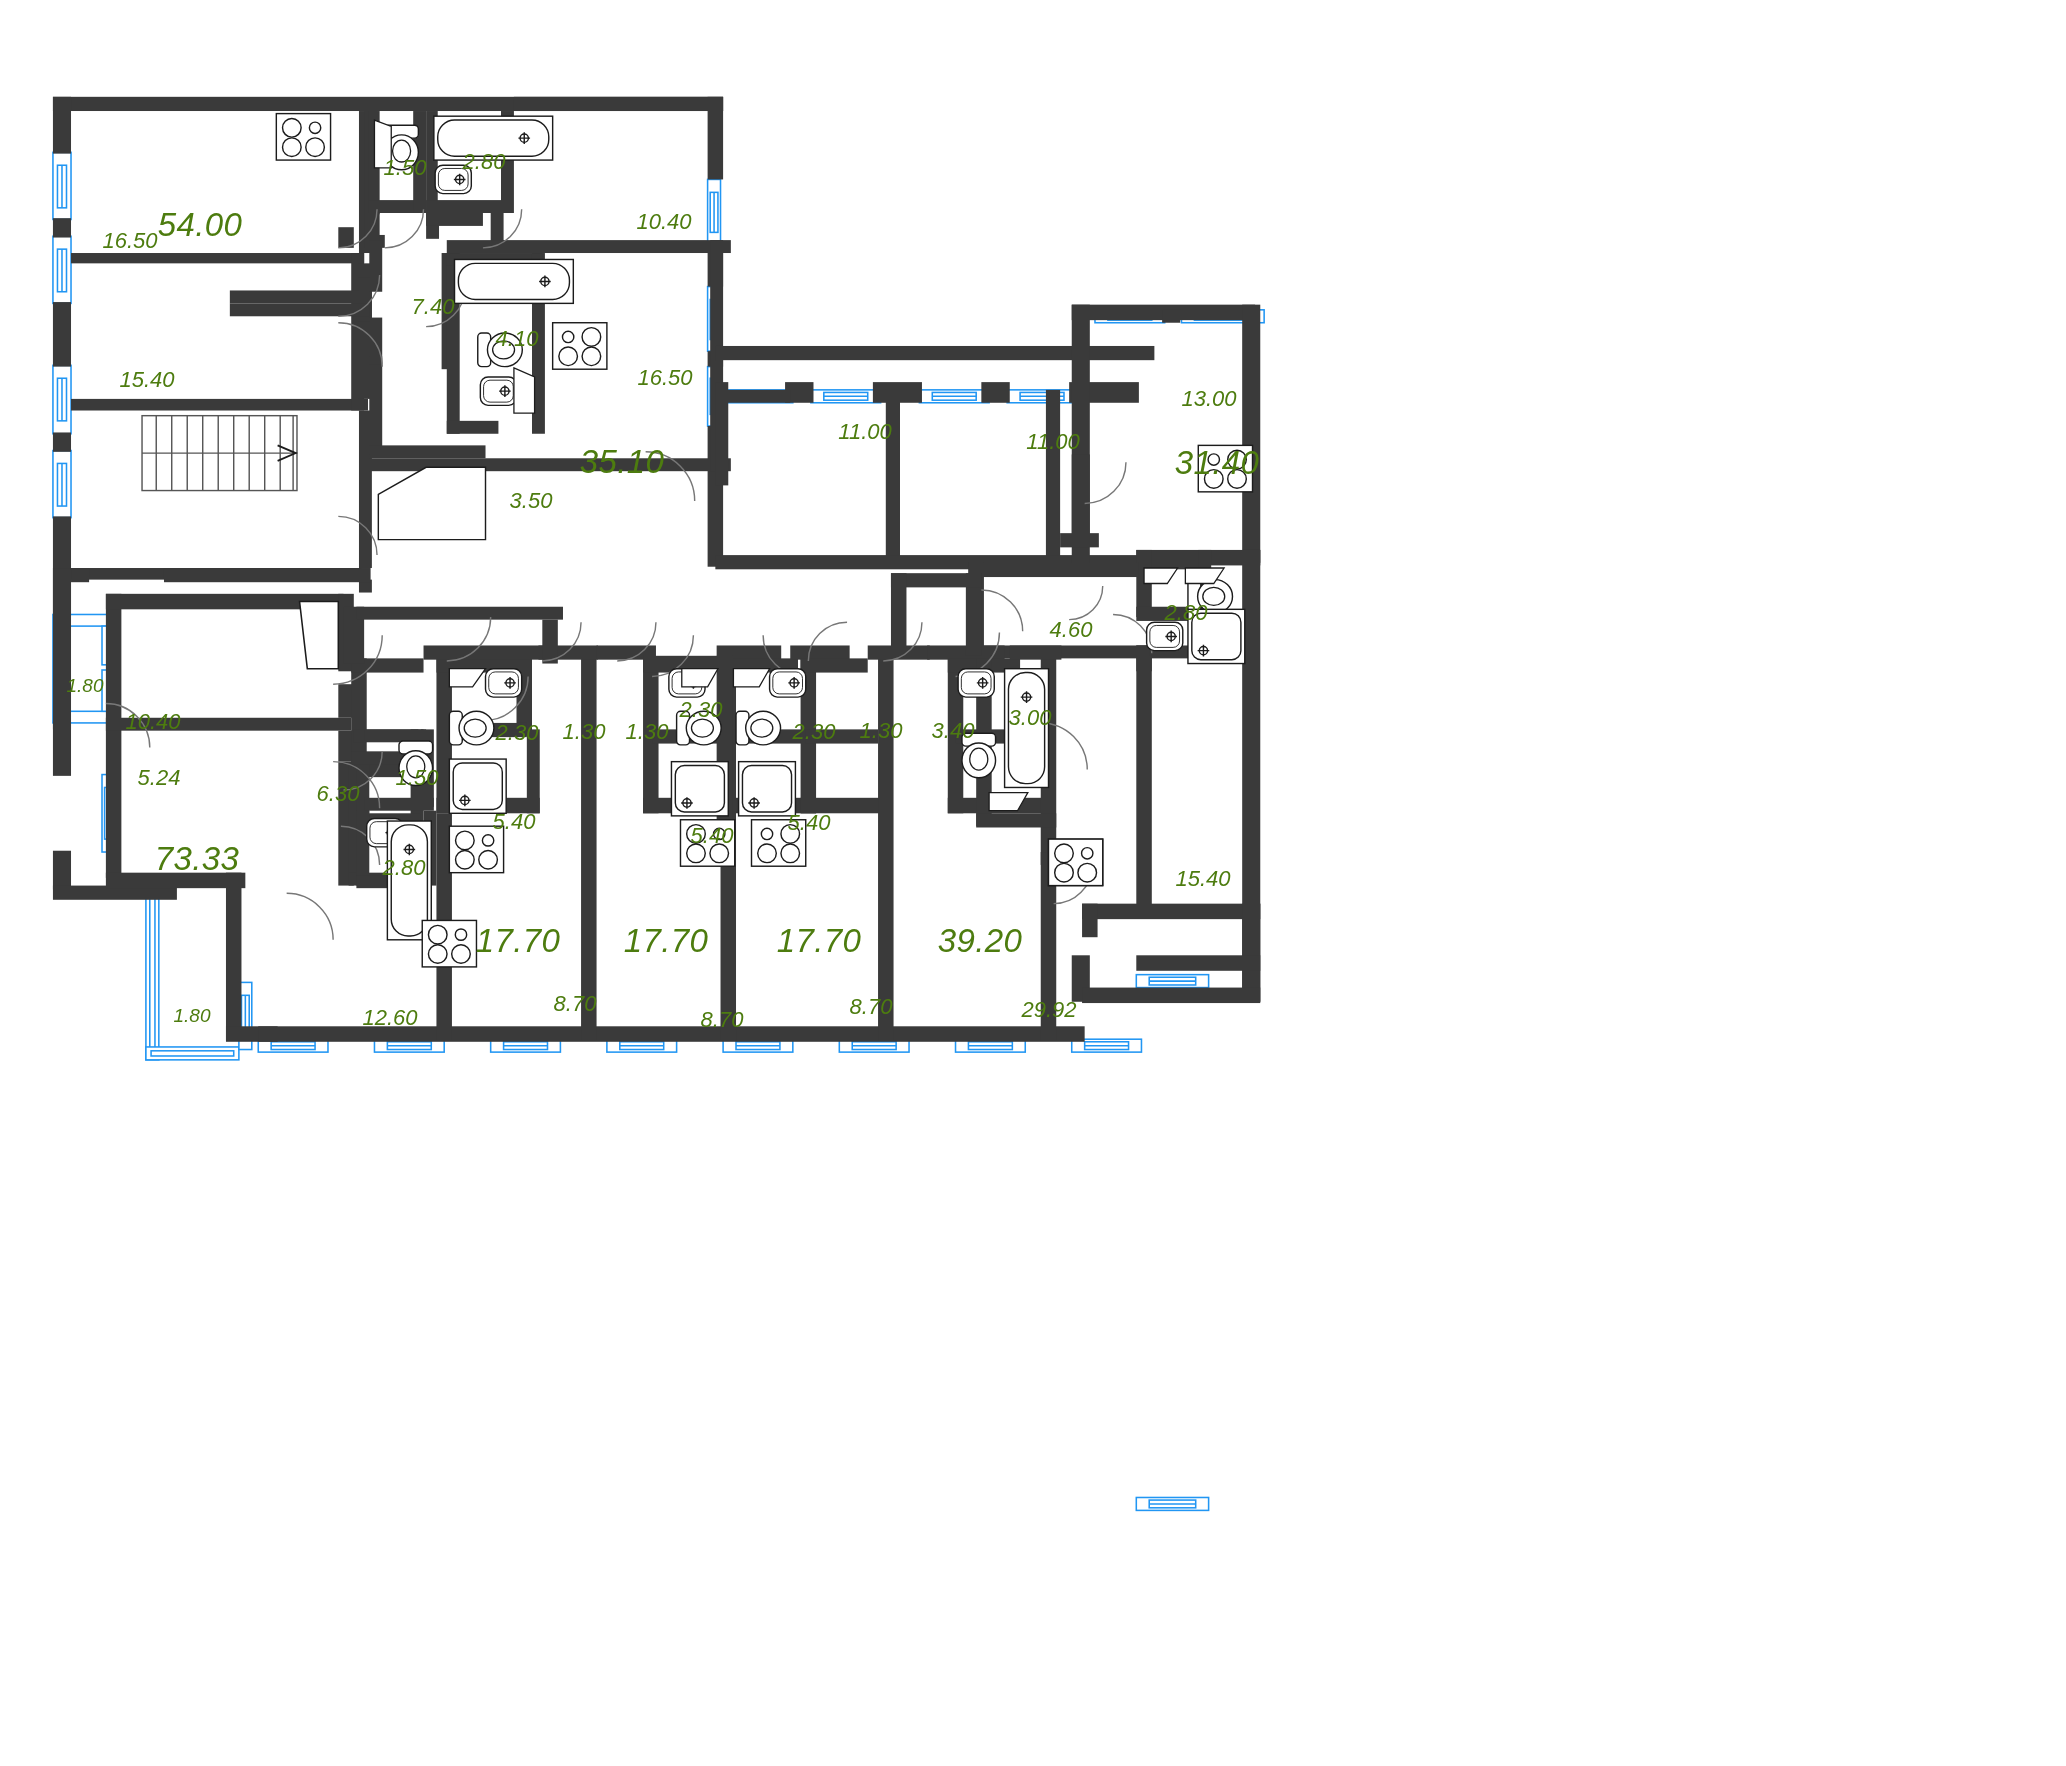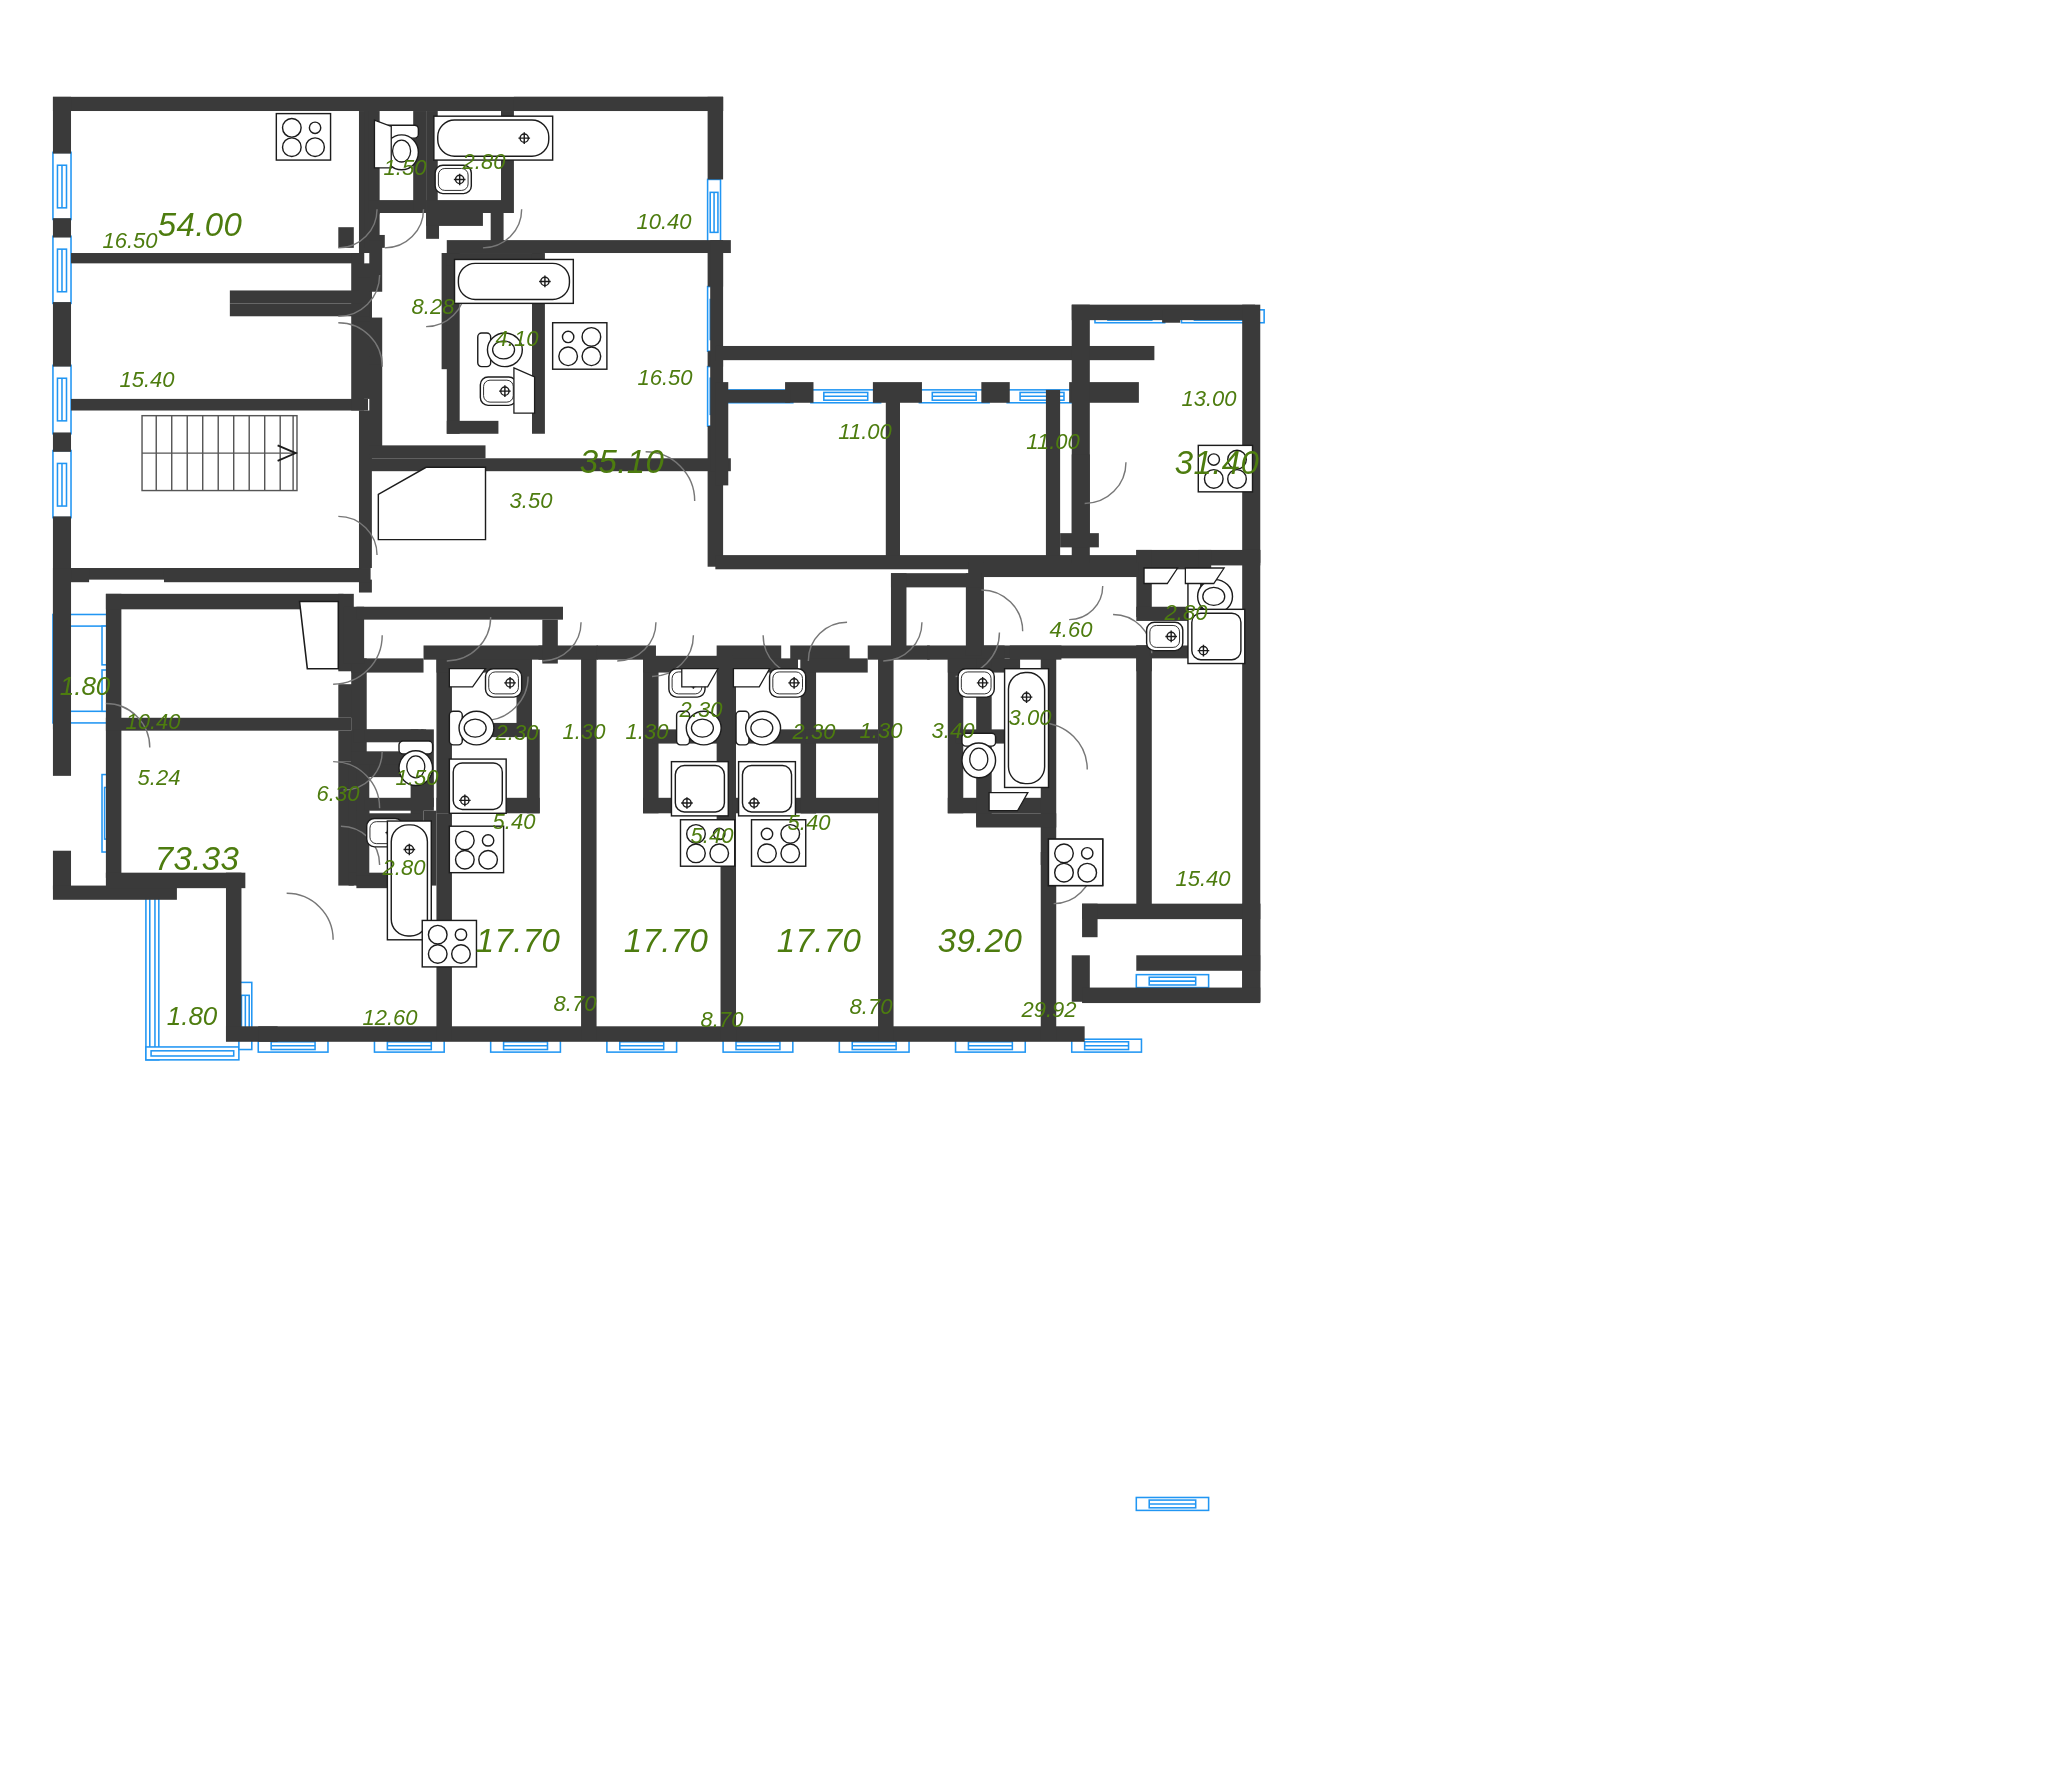--- a/index.html
+++ b/index.html
@@ -3,21 +3,21 @@
 <meta charset="utf-8">
 <title>Floor Plan</title>
 <style>
   html,body{margin:0;padding:0;background:#ffffff;}
   body{font-family:"Liberation Sans", sans-serif;}
   #plan-root{position:relative;width:2066px;height:1766px;background:#ffffff;overflow:hidden;}
   #plan-svg{position:absolute;left:0;top:0;width:2066px;height:1766px;}
   .lbl{position:absolute;font-family:"Liberation Sans", sans-serif;font-style:italic;color:#4d7c0f;white-space:nowrap;transform:translate(-50%,-50%);}
   .lbl.apt{font-size:33px;font-weight:400;letter-spacing:0.4px;}
   .lbl.room{font-size:22px;font-weight:400;}
-  .lbl.small{font-size:26px;}
+  .lbl.small{font-size:19px;}
 </style>
 </head>
 <body>
 
 <div id="plan-root">
 
 <svg id="plan-svg" viewBox="0 0 1600 1368" preserveAspectRatio="none">
 
   <defs>
     <g id="stove">
@@ -607,21 +607,21 @@
   </g>
 </svg>
 
 <div id="labels">
       <div class="lbl apt" style="left: 200px; top: 225px;">54.00</div>
       <div class="lbl room" style="left: 130px; top: 241px;">16.50</div>
       <div class="lbl room" style="left: 147px; top: 380px;">15.40</div>
       <div class="lbl room" style="left: 405px; top: 168px;">1.50</div>
       <div class="lbl room" style="left: 484px; top: 162px;">2.80</div>
       <div class="lbl room" style="left: 664px; top: 222px;">10.40</div>
-      <div class="lbl room" style="left: 433px; top: 307px;">8.28</div>
+      <div class="lbl room" style="left: 433px; top: 307px;">7.40</div>
       <div class="lbl room" style="left: 517px; top: 339px;">4.10</div>
       <div class="lbl room" style="left: 665px; top: 378px;">16.50</div>
       <div class="lbl apt" style="left: 622px; top: 462px;">35.10</div>
       <div class="lbl room" style="left: 512px; top: 501px; margin-left: 19px;">3.50</div>
       <div class="lbl room" style="left: 865px; top: 432px;">11.00</div>
       <div class="lbl room" style="left: 1053px; top: 442px;">11.00</div>
       <div class="lbl room" style="left: 1209px; top: 399px;">13.00</div>
       <div class="lbl apt" style="left: 1217px; top: 463px;">31.40</div>
       <div class="lbl room" style="left: 1186px; top: 613px;">2.80</div>
       <div class="lbl room" style="left: 1071px; top: 630px;">4.60</div>

